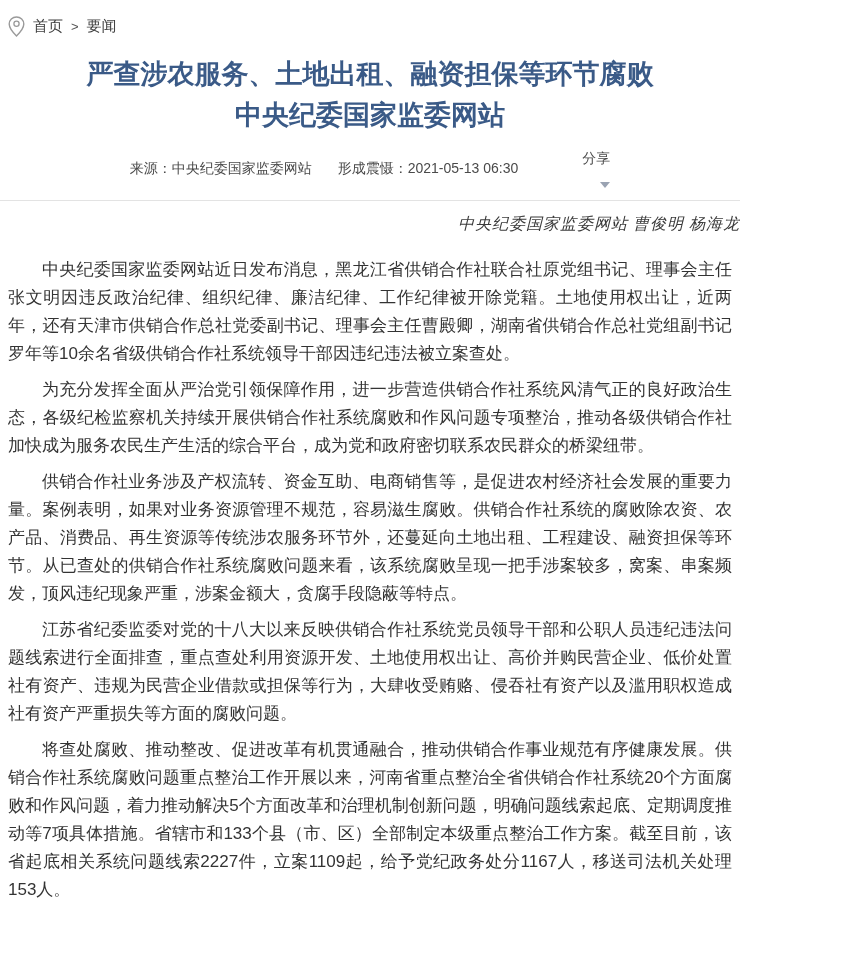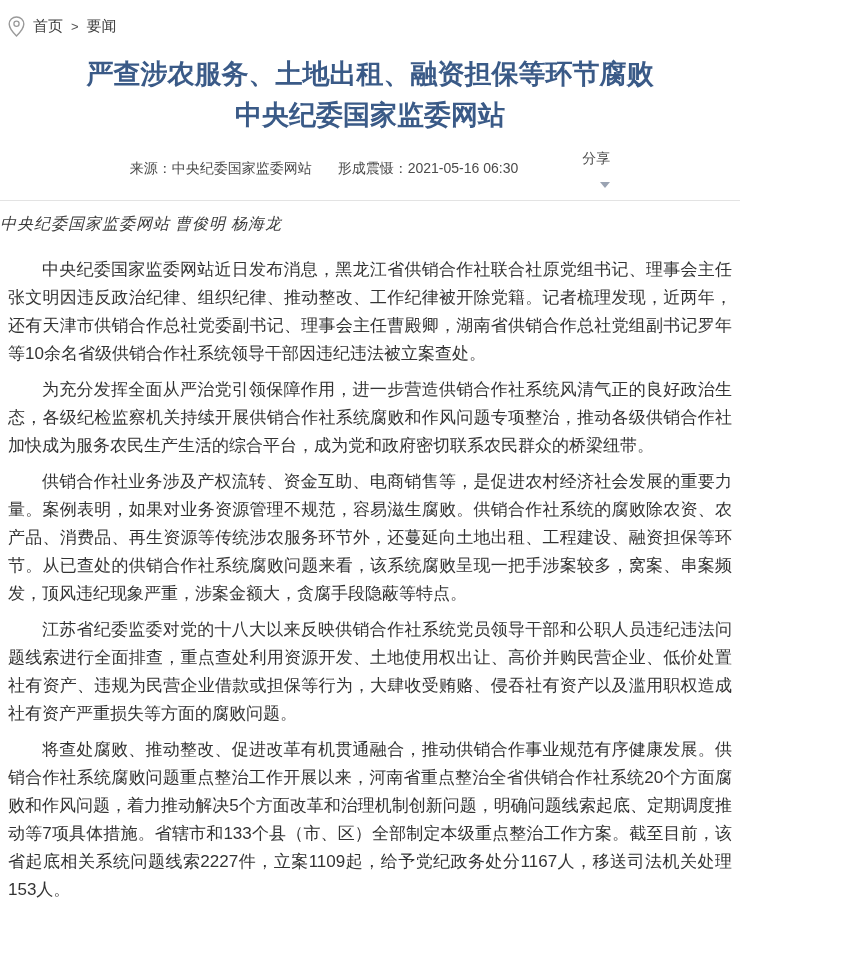--- a/index.html
+++ b/index.html
@@ -71,21 +71,21 @@
 
   .divider {
     border: none;
     border-top: 1px solid #e3e3e3;
     margin-top: 12px;
   }
 
   
   .byline {
     margin-top: 13px;
-    text-align: left;
+    text-align: right;
     font-family: "Liberation Serif", "DejaVu Serif", serif;
     font-style: italic;
     font-size: 16px;
     color: #3a3a3a;
     letter-spacing: 1px;
   }
 
   
   .article-body {
     margin-top: 21px;
@@ -117,33 +117,33 @@
     <a>要闻</a>
   </div>
 
   <h1 class="article-title">
     <div>严查涉农服务、土地出租、融资担保等环节腐败</div>
     <div>中央纪委国家监委网站</div>
   </h1>
 
   <div class="meta-row">
     <span class="meta-item"><span>来源：</span><span>中央纪委国家监委网站</span></span>
-    <span class="meta-item"><span>形成震慑：</span><span>2021-05-16 06:30</span></span>
+    <span class="meta-item"><span>形成震慑：</span><span>2021-05-13 06:30</span></span>
     <span class="share">
       <span>分享</span>
       <span class="caret"></span>
     </span>
   </div>
 
   <hr class="divider">
 
   <div class="byline">中央纪委国家监委网站 曹俊明 杨海龙</div>
 
   <div class="article-body">
-    <p>中央纪委国家监委网站近日发布消息，黑龙江省供销合作社联合社原党组书记、理事会主任张文明因违反政治纪律、组织纪律、推动整改、工作纪律被开除党籍。记者梳理发现，近两年，还有天津市供销合作总社党委副书记、理事会主任曹殿卿，湖南省供销合作总社党组副书记罗年等10余名省级供销合作社系统领导干部因违纪违法被立案查处。</p>
+    <p>中央纪委国家监委网站近日发布消息，黑龙江省供销合作社联合社原党组书记、理事会主任张文明因违反政治纪律、组织纪律、廉洁纪律、工作纪律被开除党籍。土地使用权出让，近两年，还有天津市供销合作总社党委副书记、理事会主任曹殿卿，湖南省供销合作总社党组副书记罗年等10余名省级供销合作社系统领导干部因违纪违法被立案查处。</p>
     <p>为充分发挥全面从严治党引领保障作用，进一步营造供销合作社系统风清气正的良好政治生态，各级纪检监察机关持续开展供销合作社系统腐败和作风问题专项整治，推动各级供销合作社加快成为服务农民生产生活的综合平台，成为党和政府密切联系农民群众的桥梁纽带。</p>
     <p>供销合作社业务涉及产权流转、资金互助、电商销售等，是促进农村经济社会发展的重要力量。案例表明，如果对业务资源管理不规范，容易滋生腐败。供销合作社系统的腐败除农资、农产品、消费品、再生资源等传统涉农服务环节外，还蔓延向土地出租、工程建设、融资担保等环节。从已查处的供销合作社系统腐败问题来看，该系统腐败呈现一把手涉案较多，窝案、串案频发，顶风违纪现象严重，涉案金额大，贪腐手段隐蔽等特点。</p>
     <p>江苏省纪委监委对党的十八大以来反映供销合作社系统党员领导干部和公职人员违纪违法问题线索进行全面排查，重点查处利用资源开发、土地使用权出让、高价并购民营企业、低价处置社有资产、违规为民营企业借款或担保等行为，大肆收受贿赂、侵吞社有资产以及滥用职权造成社有资产严重损失等方面的腐败问题。</p>
     <p>将查处腐败、推动整改、促进改革有机贯通融合，推动供销合作事业规范有序健康发展。供销合作社系统腐败问题重点整治工作开展以来，河南省重点整治全省供销合作社系统20个方面腐败和作风问题，着力推动解决5个方面改革和治理机制创新问题，明确问题线索起底、定期调度推动等7项具体措施。省辖市和133个县（市、区）全部制定本级重点整治工作方案。截至目前，该省起底相关系统问题线索2227件，立案1109起，给予党纪政务处分1167人，移送司法机关处理153人。</p>
 
   </div>
 
 </div>
 
 </body></html>

